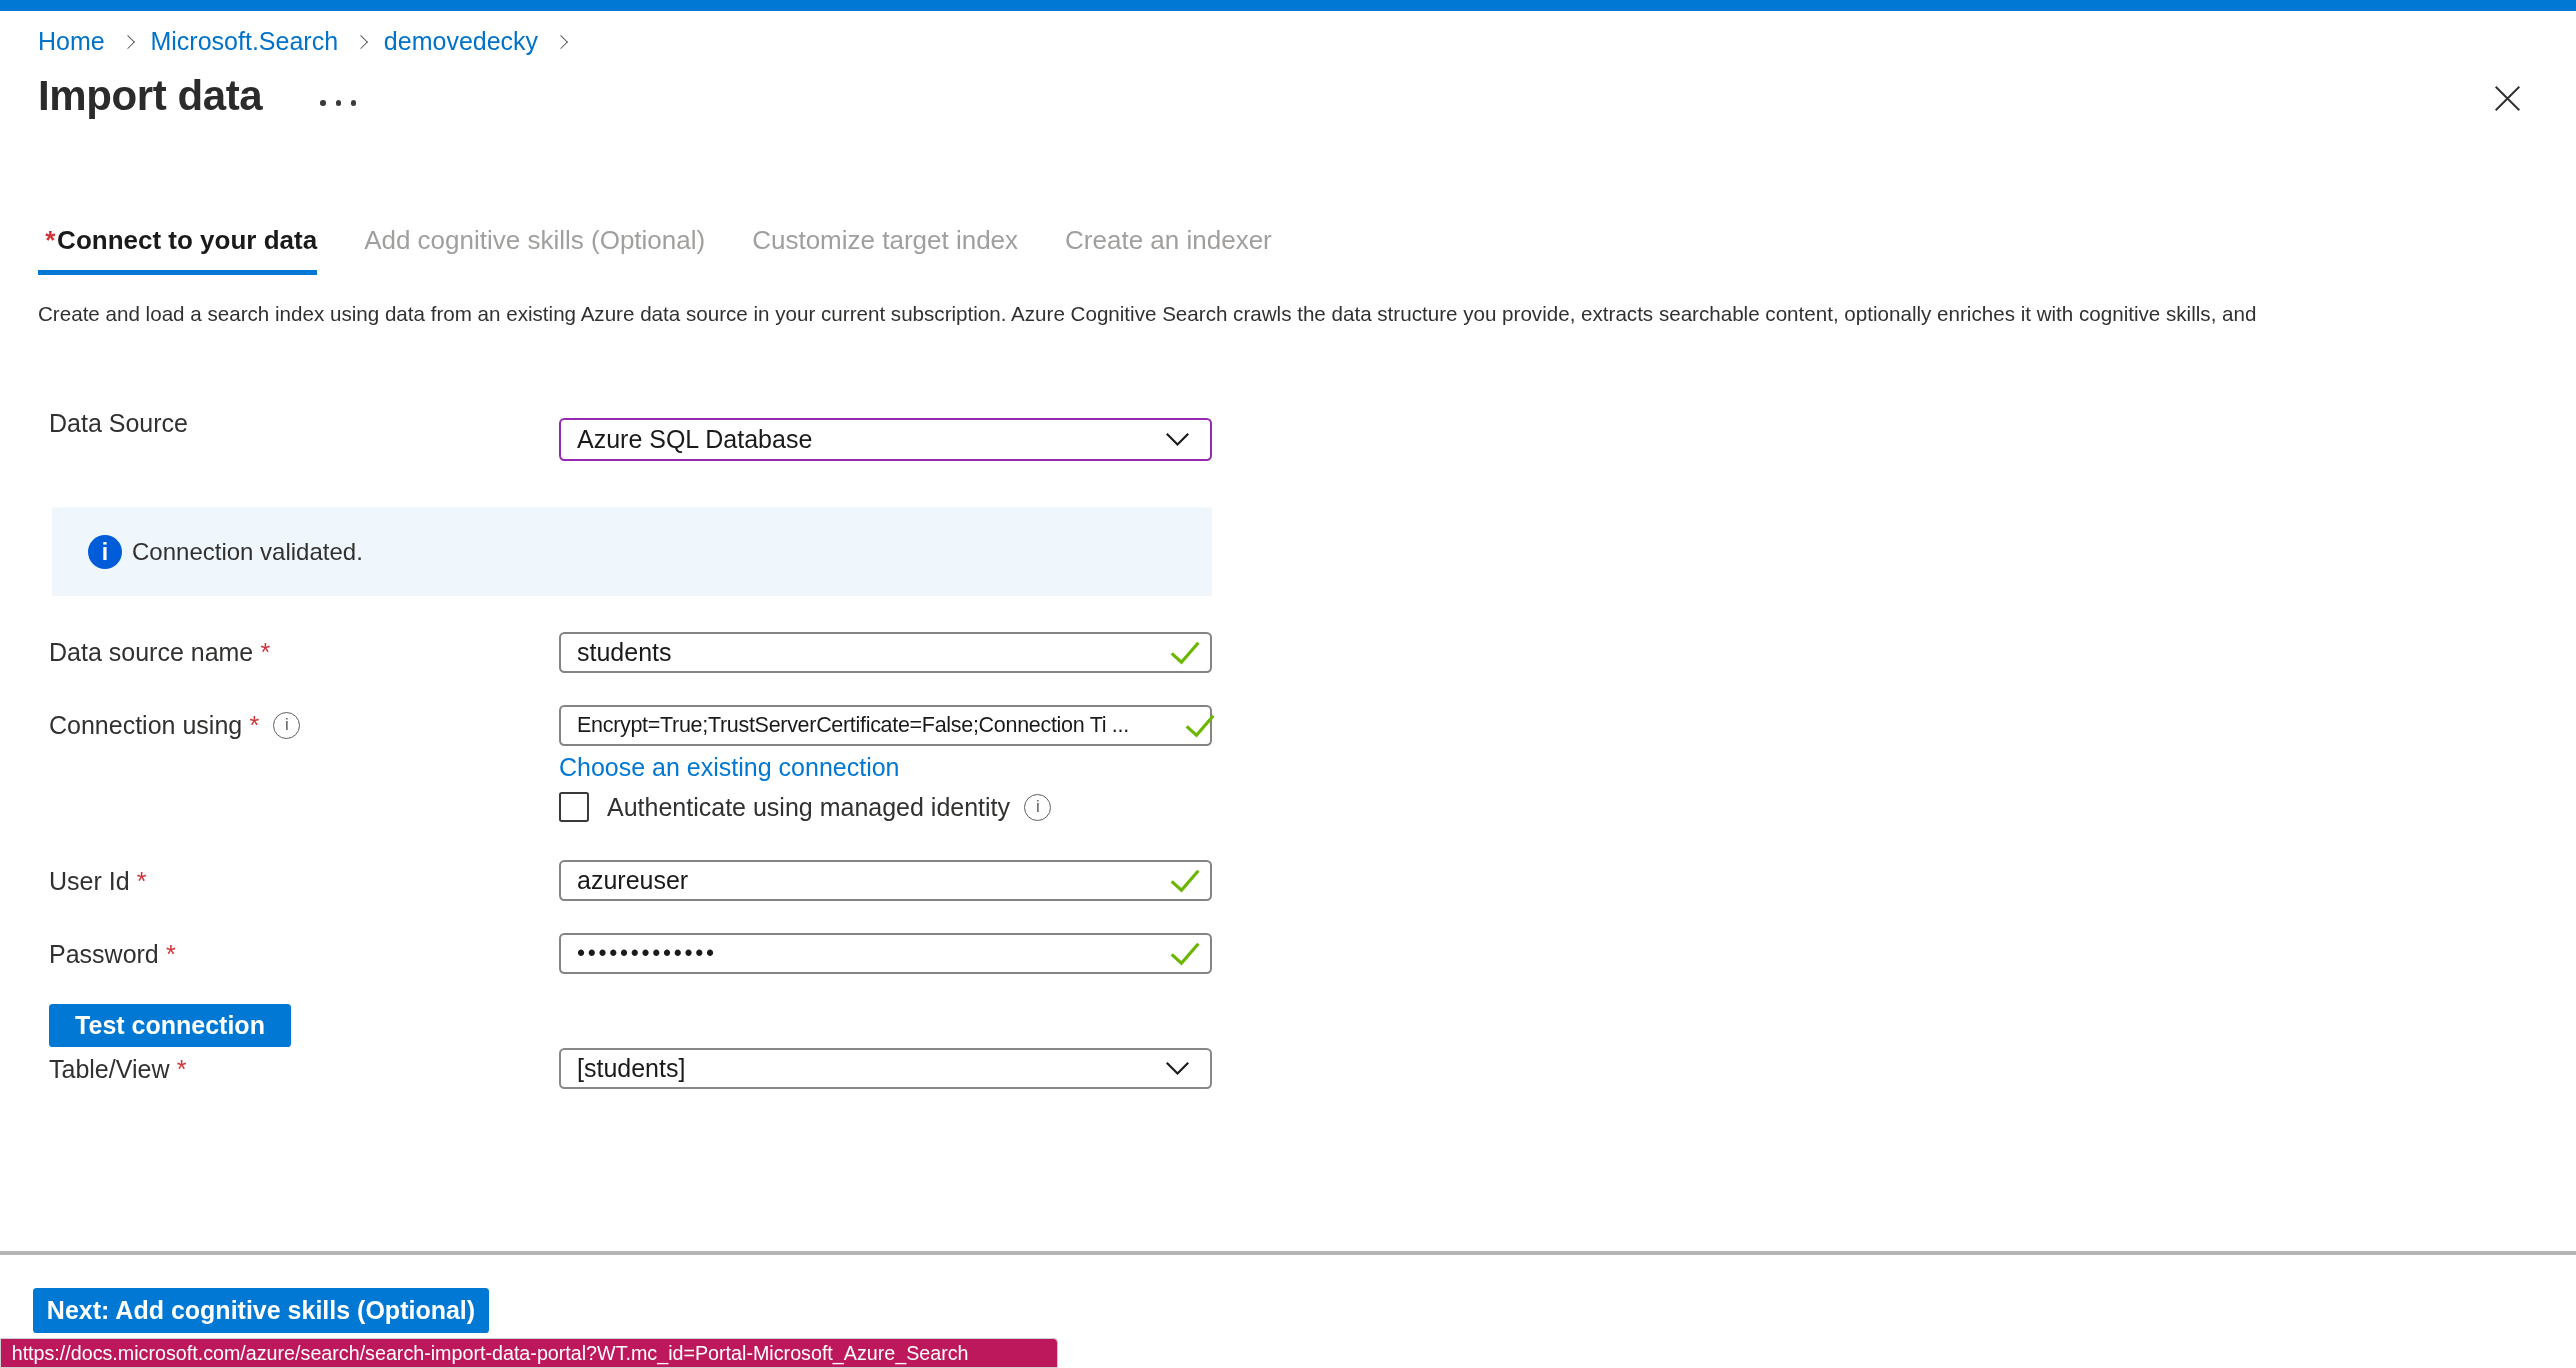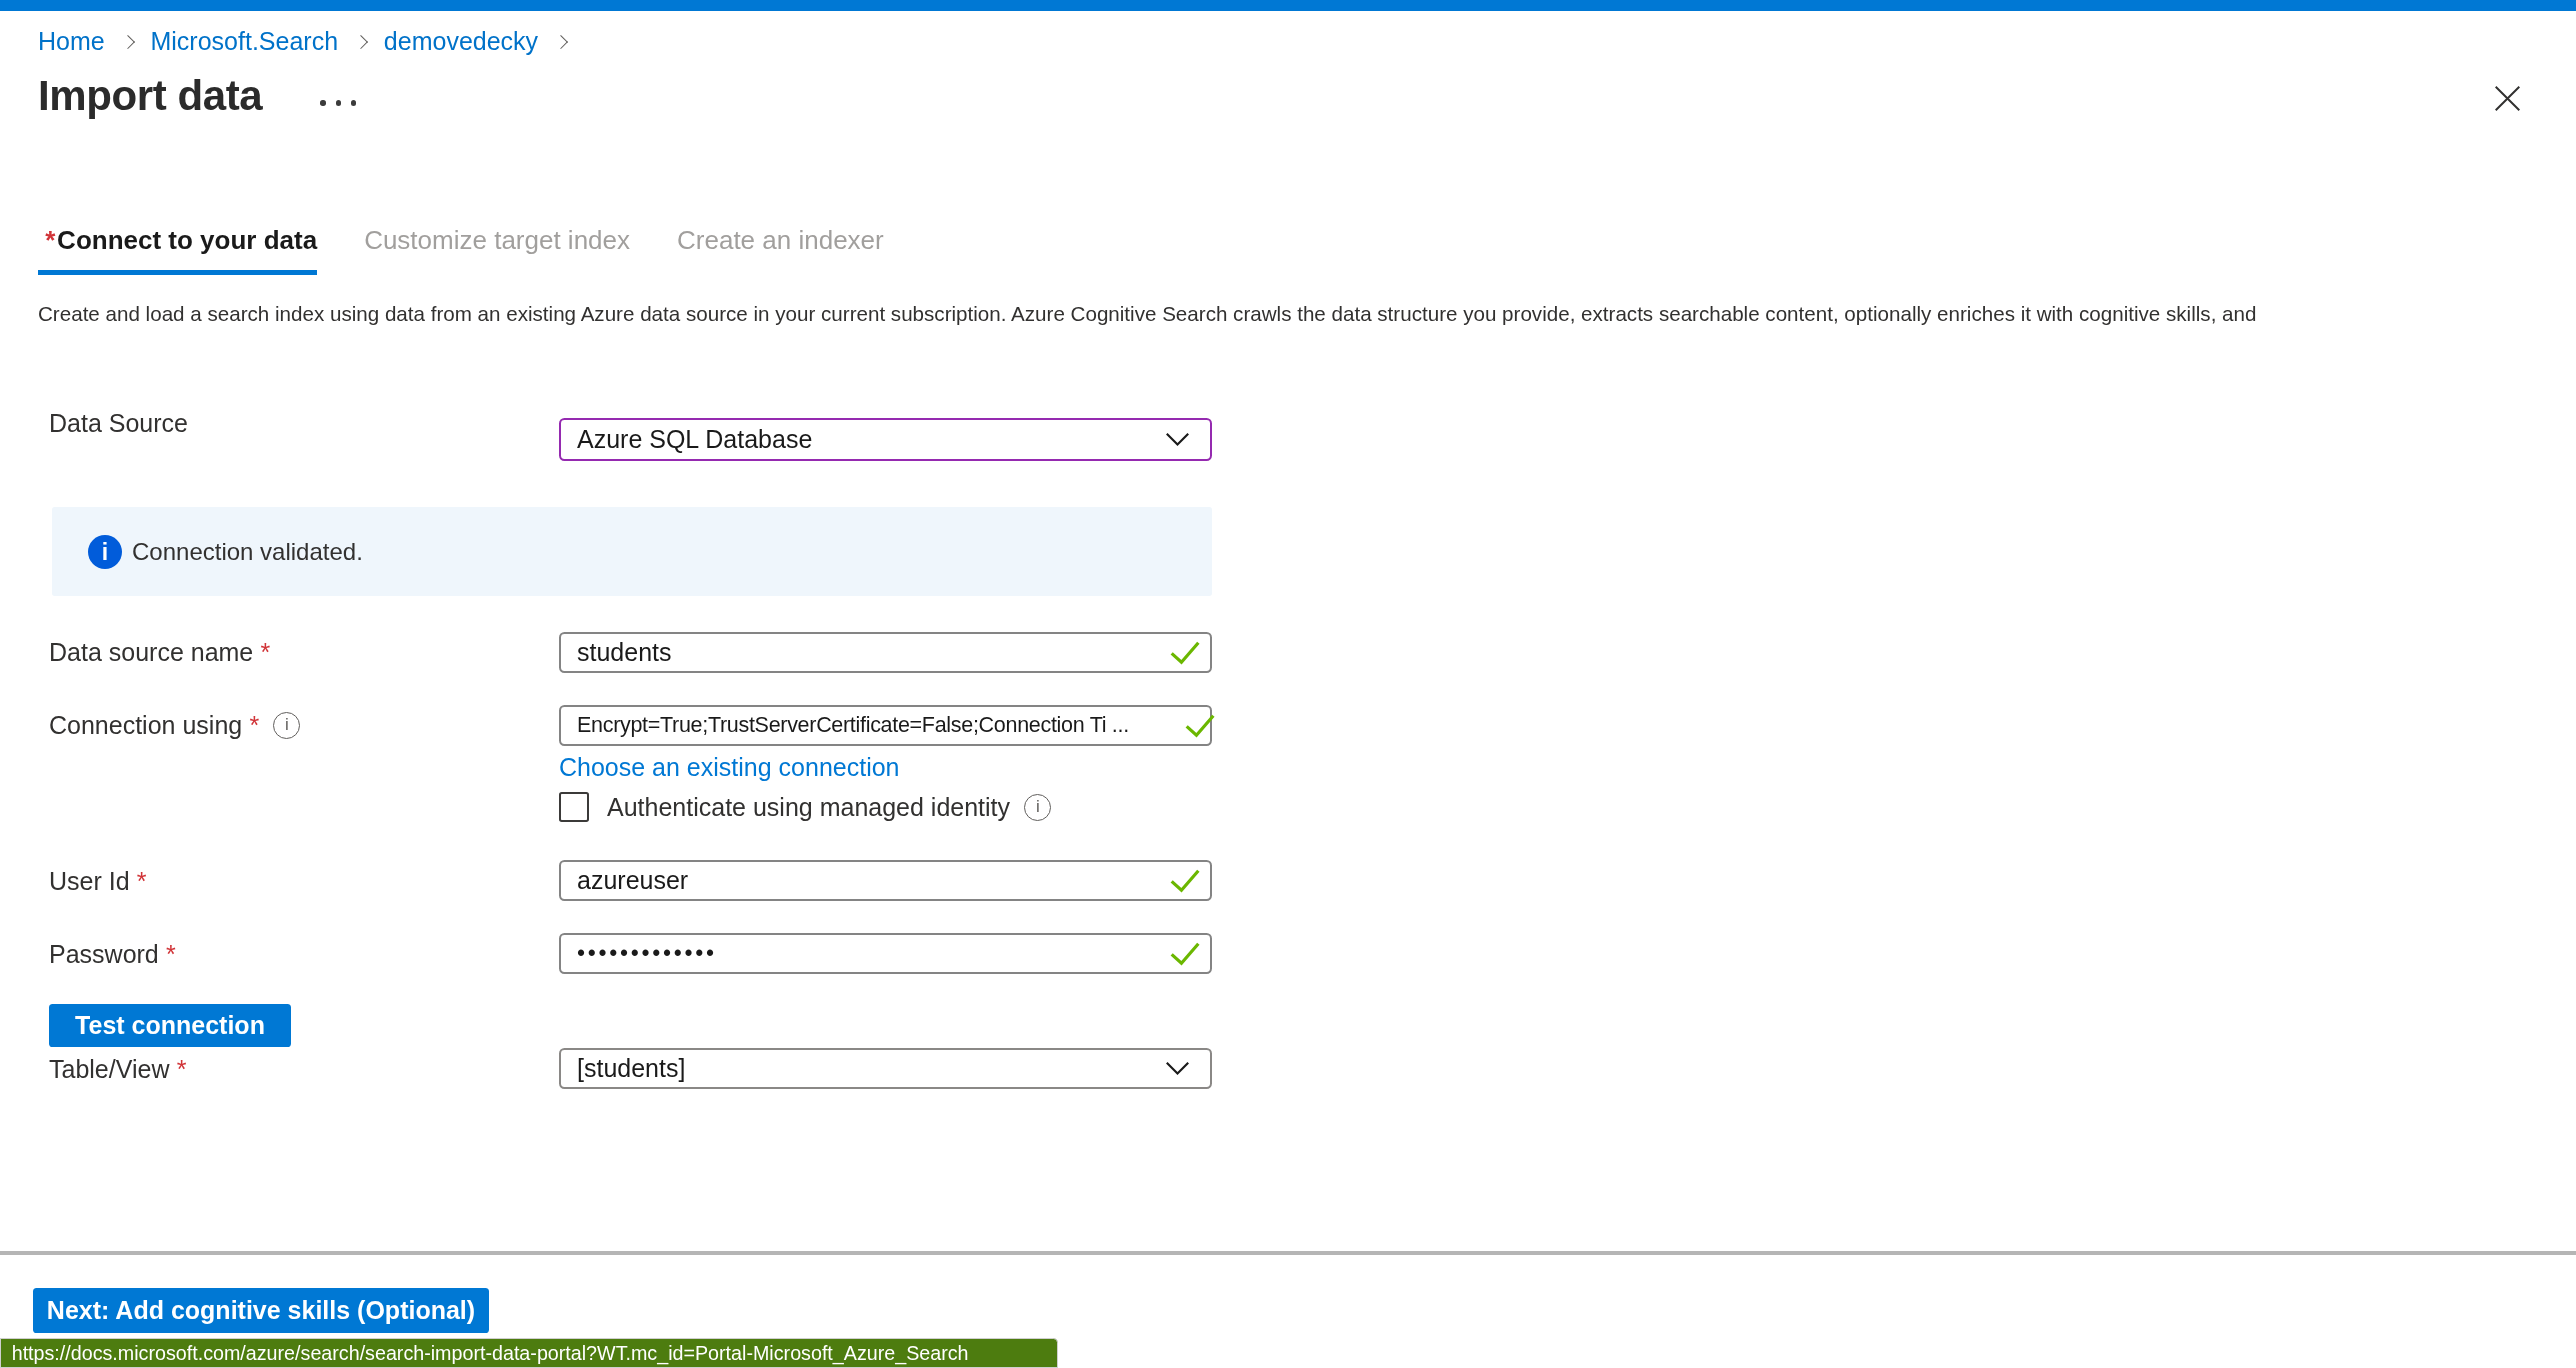--- a/index.html
+++ b/index.html
@@ -70,21 +70,21 @@
   .chk-row { position:absolute; left:559px; top:789px; height:36px; display:flex; align-items:center; }
   .checkbox { width:30px; height:30px; border:2.7px solid #3b3a39; border-radius:2.7px; background:#fff; cursor:pointer; flex:0 0 auto; }
   .chk-label { font-size:25px; margin-left:18px; color:#323130; cursor:pointer; }
 
   .btn { position:absolute; background:#0078d4; color:#fff; font-weight:700; font-size:25px;
     border:none; border-radius:3.6px; display:flex; align-items:center; justify-content:center;
     font-family:"Liberation Sans", sans-serif; cursor:pointer; }
 
   .divider { position:absolute; left:0; top:1251px; width:2576px; height:3.6px; background:#b5b5b5; }
 
-  .statusbar { position:absolute; left:0; top:1338px; width:1058px; height:30px; background:#4d7c0f;
+  .statusbar { position:absolute; left:0; top:1338px; width:1058px; height:30px; background:#be185d;
     border-top-right-radius:4.5px; border:0.9px solid #cfcfcf; display:flex; align-items:center;
     padding-left:10.7px; color:#ffffff; font-size:19.7px; white-space:nowrap; }
 </style>
 </head>
 <body>
 
 <div class="topbar"></div>
 
 <nav class="breadcrumb">
   <span class="crumb">Home</span>
@@ -104,20 +104,21 @@
 <div class="close-btn">
   <svg width="29" height="29" viewBox="0 0 32 32">
       <path d="M3 3 L29 29 M29 3 L3 29" stroke="#323130" stroke-width="2.2" fill="none"></path>
     </svg>
 </div>
 
 <div class="tabs">
   <div class="tab active">
     <span class="req">*</span><span>Connect to your data</span>
   </div>
+  <div class="tab"><span>Add cognitive skills (Optional)</span></div>
   <div class="tab"><span>Customize target index</span></div>
   <div class="tab"><span>Create an indexer</span></div>
 </div>
 
 <div class="desc">
   <div>Create and load a search index using data from an existing Azure data source in your current subscription. Azure Cognitive Search crawls the data structure you provide, extracts searchable content, optionally enriches it with cognitive skills, and</div>
 </div>
 
 <div class="flabel" style="top:411px;">Data Source</div>
 <div class="dropdown focus" style="top:403px;margin-top:15px;">

